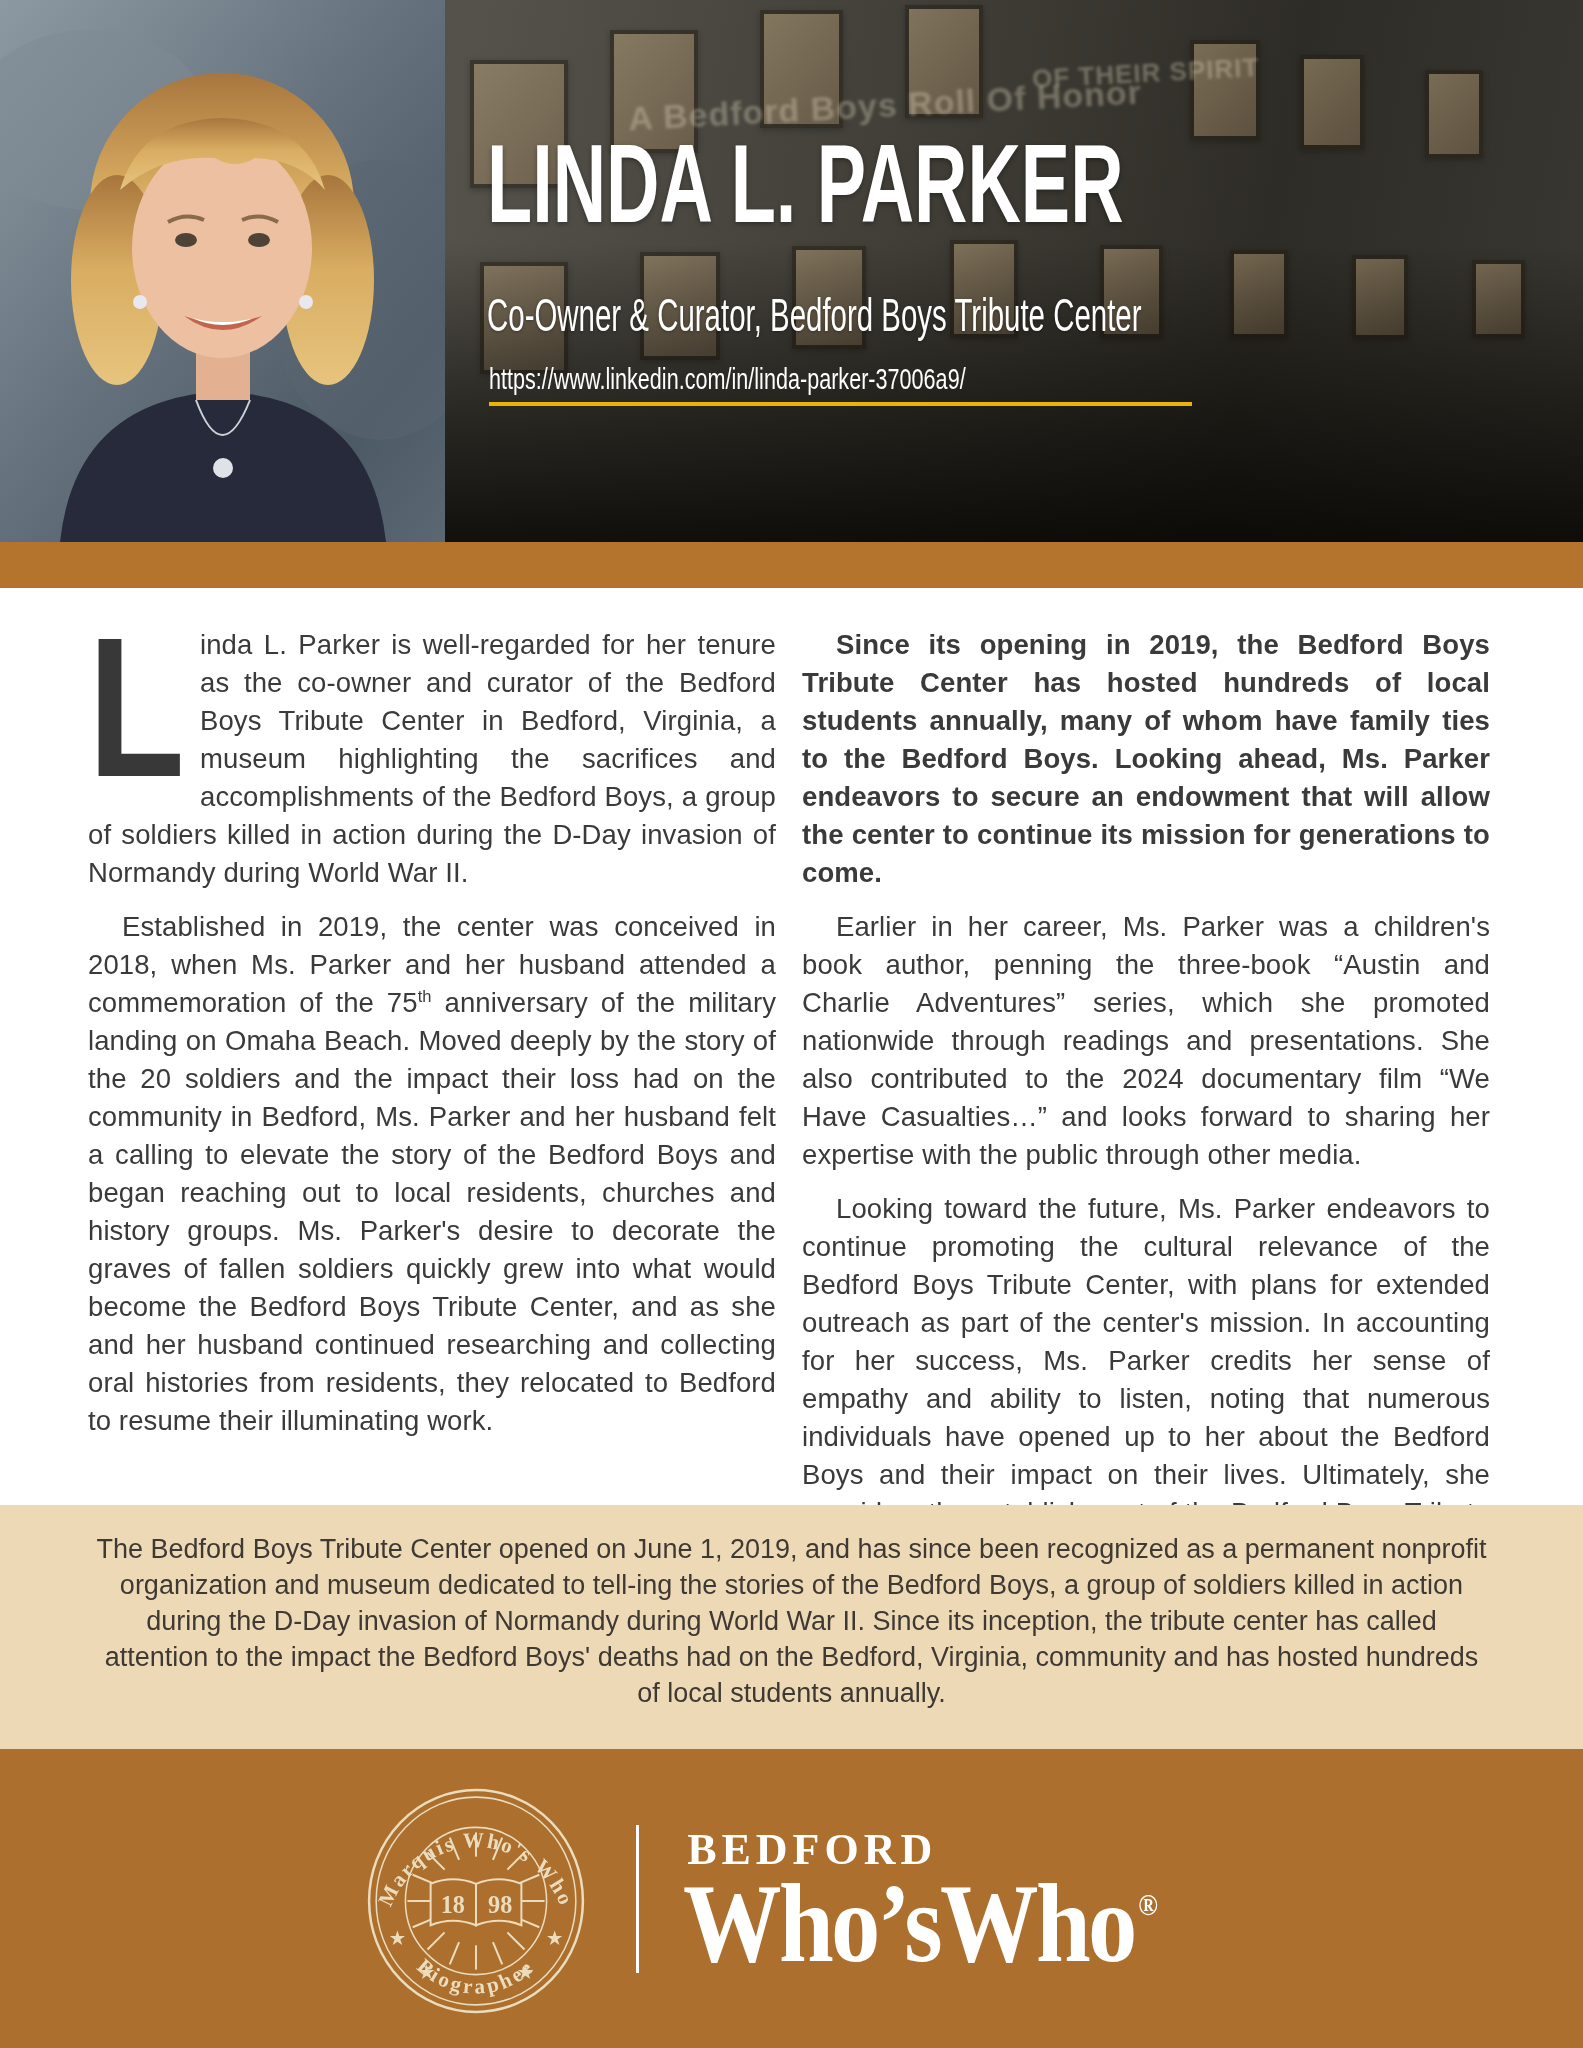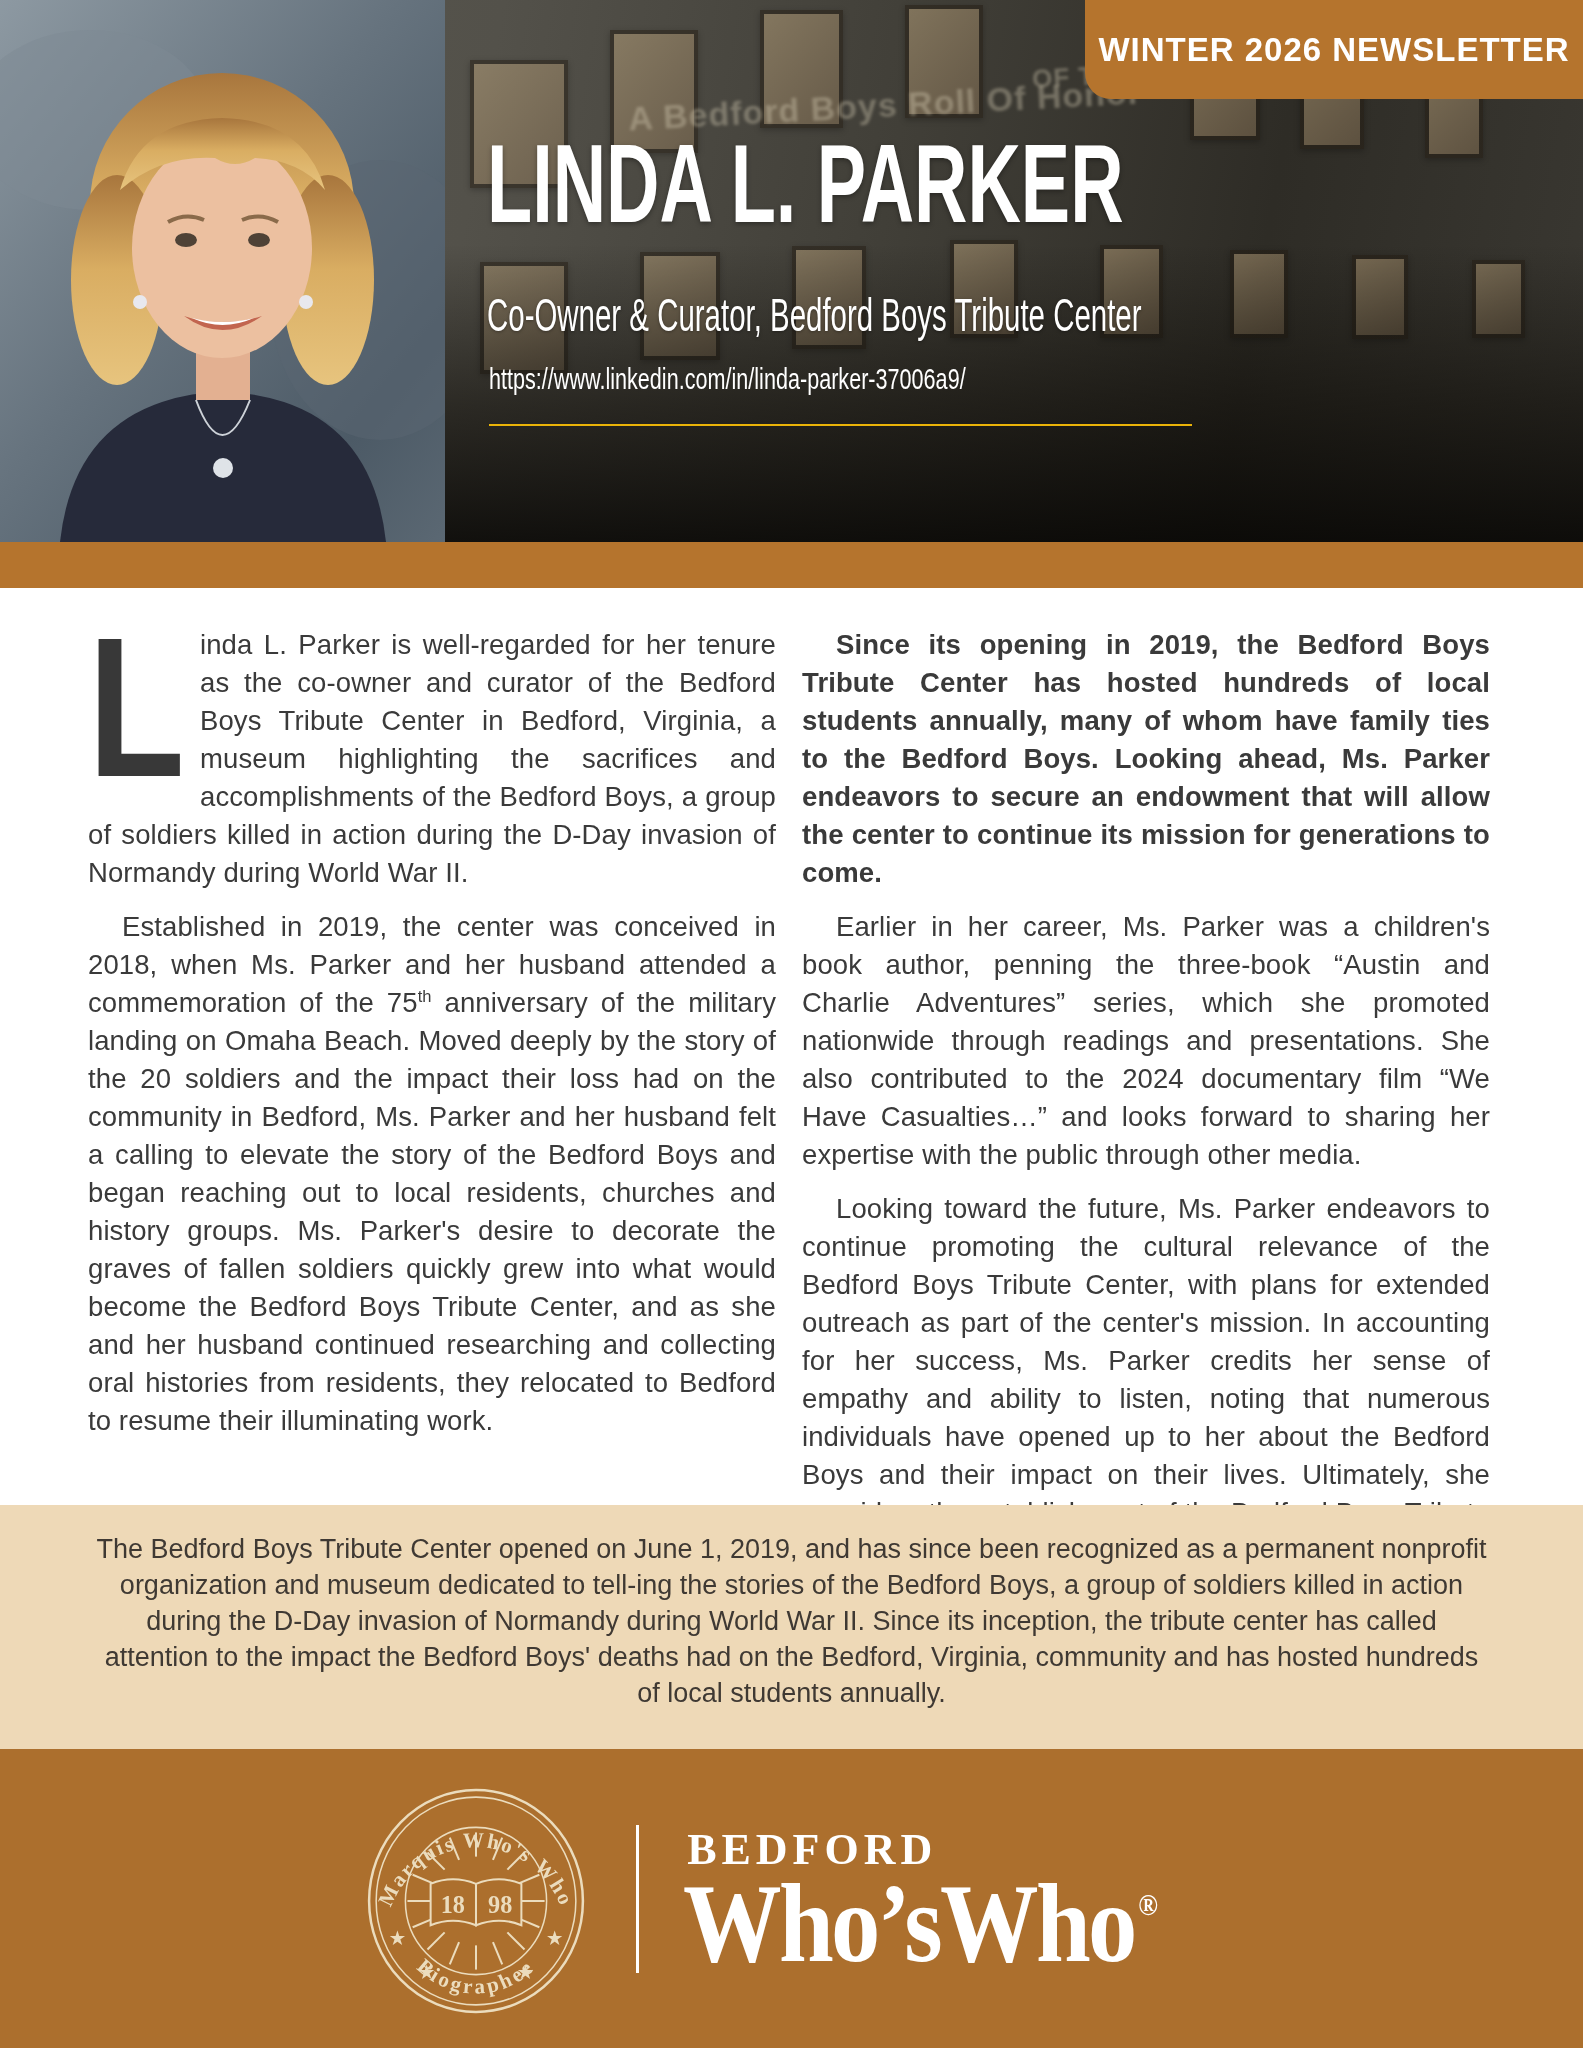--- a/index.html
+++ b/index.html
@@ -29,22 +29,22 @@
   .badge span{color:#fff;font-size:33px;font-weight:bold;letter-spacing:1px;}
 
   
   .hero-text{position:absolute;left:487px;top:0;width:1000px;color:#fff;}
   .name{margin:0;position:absolute;left:0;top:128px;font-size:112px;line-height:1;font-weight:bold;
       letter-spacing:0;transform:scaleX(.66);transform-origin:left top;white-space:nowrap;
       text-shadow:0 2px 6px rgba(0,0,0,.35);}
   .subtitle{position:absolute;left:0;top:288px;font-size:46px;font-weight:400;
       transform:scaleX(.64);transform-origin:left top;white-space:nowrap;
       text-shadow:0 1px 4px rgba(0,0,0,.35);}
-  .url{position:absolute;left:2px;top:362px;display:block;width:703px;border-bottom:2px solid #eab308;
-      padding-bottom:28px;text-decoration:none;color:#fff;cursor:pointer;}
+  .url{position:absolute;left:2px;top:362px;display:block;width:703px;border-bottom:4px solid #eab308;
+      padding-bottom:6px;text-decoration:none;color:#fff;cursor:pointer;}
   .url span{display:inline-block;font-size:30px;transform:scaleX(.72);transform-origin:left top;white-space:nowrap;}
 
   
   .band{position:absolute;left:0;top:542px;width:1583px;height:46px;background:#B5742D;}
 
   
   .article{position:absolute;left:0;top:588px;width:1583px;height:917px;background:#fff;
       display:flex;box-sizing:border-box;padding:38px 93px 0 88px;gap:26px;overflow:hidden;}
   .col{flex:1 1 0;color:#3A3A3A;font-size:27.5px;line-height:38px;text-align:justify;letter-spacing:.1px;}
   .col p{margin:0;}
@@ -132,23 +132,20 @@
         <path d="M242,220 Q260,212 278,222" stroke="#8a6a4a" stroke-width="4" fill="none"></path>
         <path d="M184,316 Q222,344 262,316 Q244,322 222,322 Q200,322 184,316 Z" fill="#c2654f"></path>
         <path d="M192,318 Q222,332 254,318 Q222,326 192,318 Z" fill="#fff"></path>
         <circle cx="140" cy="302" r="7" fill="#e8e8ee"></circle>
         <circle cx="306" cy="302" r="7" fill="#e8e8ee"></circle>
         <path d="M196,400 Q222,470 250,400" stroke="#cdd2d8" stroke-width="2" fill="none"></path>
         <circle cx="223" cy="468" r="10" fill="#dfe3e8"></circle>
       </svg>
     </div>
 
-    <div class="badge">
-      <span>WINTER 2026 NEWSLETTER</span>
-    </div>
 
     <div class="hero-text">
       <h1 class="name">LINDA L. PARKER</h1>
       <div class="subtitle">Co-Owner &amp; Curator, Bedford Boys Tribute Center</div>
       <a class="url" href="#"><span>https://www.linkedin.com/in/linda-parker-37006a9/</span></a>
     </div>
   </header>
 
   <div class="band"></div>
 

